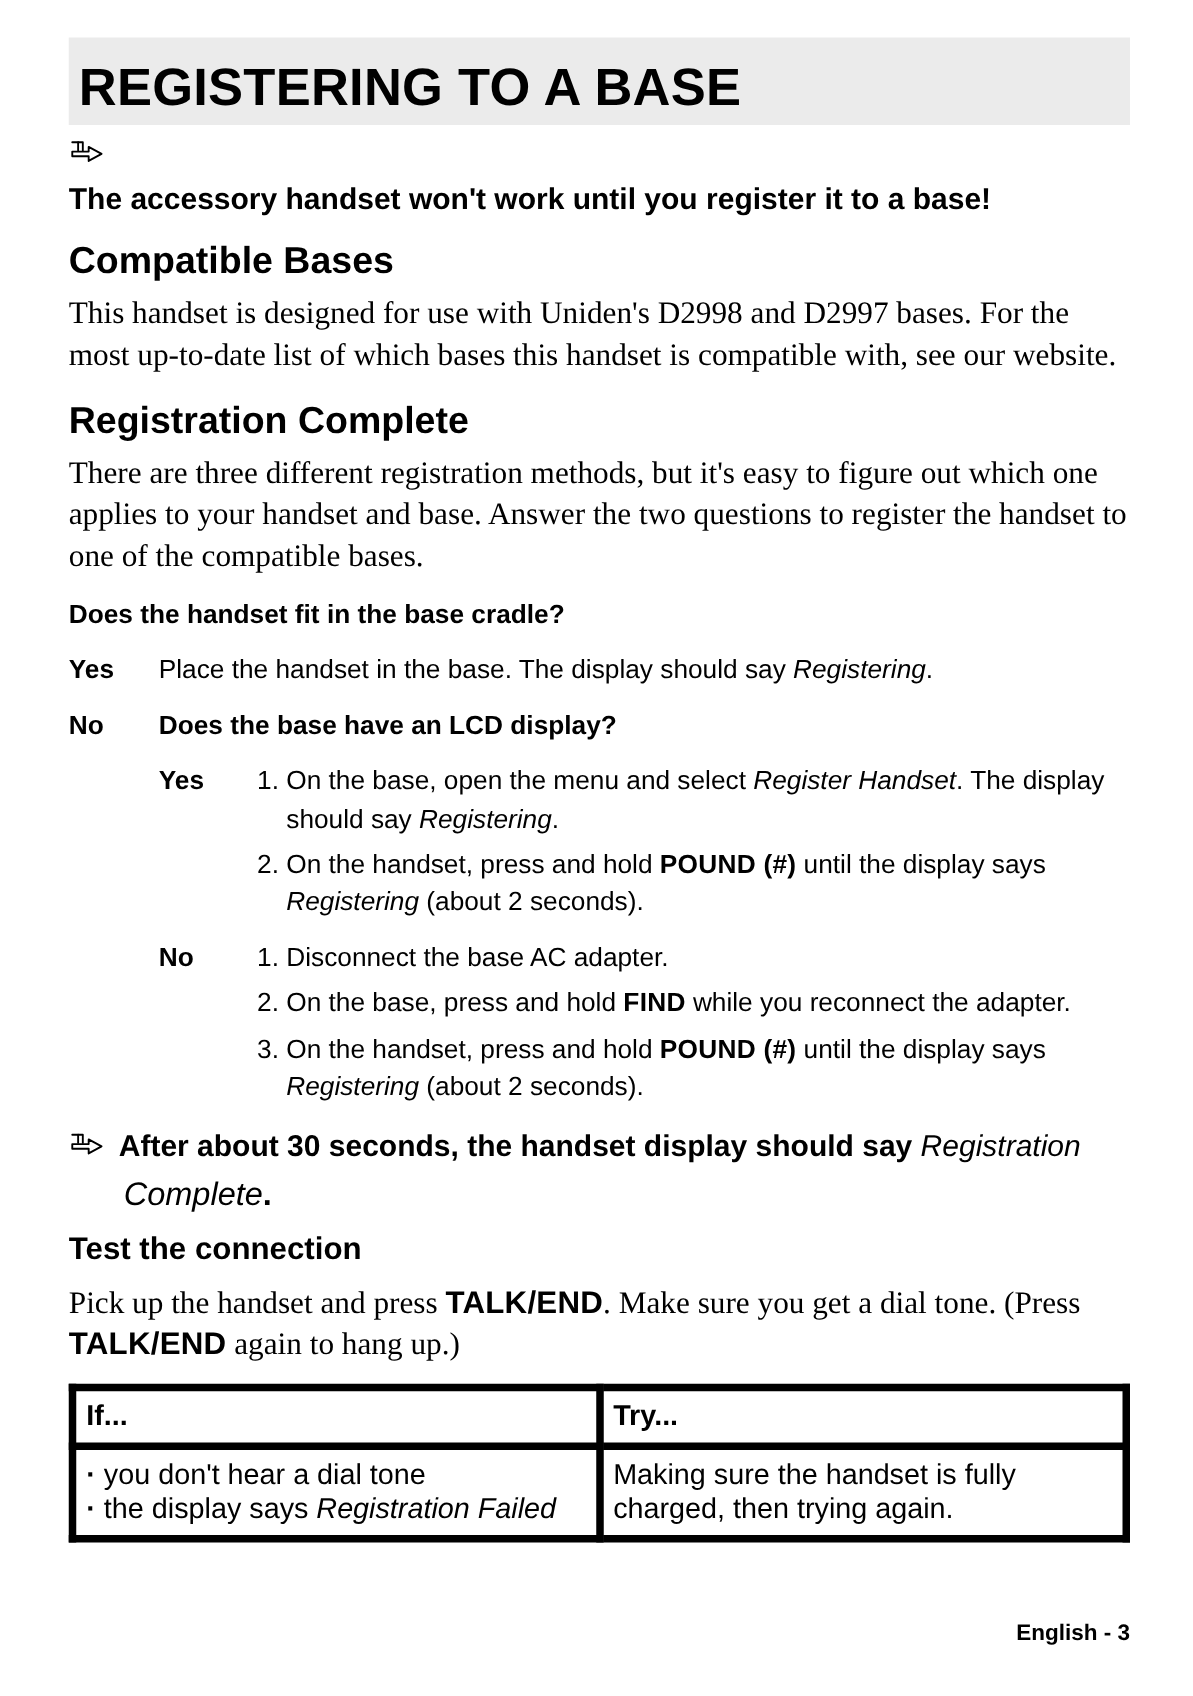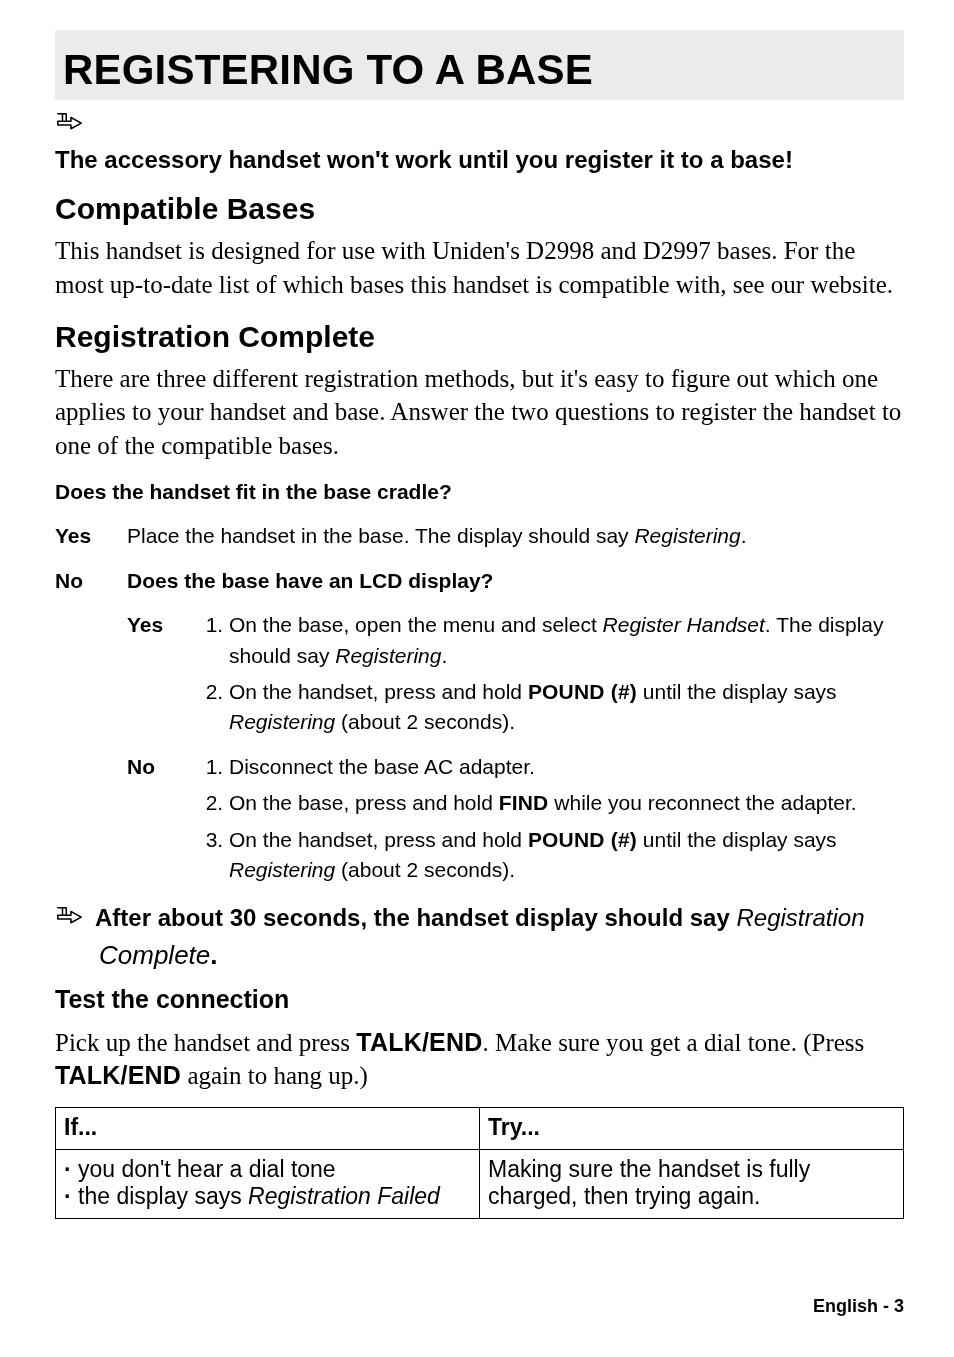--- a/index.html
+++ b/index.html
@@ -93,21 +93,21 @@
 
   
   table.try {
     border-collapse: collapse;
     width: 100%;
     font-size: 23px;
     margin-top: 6px;
     margin-bottom: 8px;
   }
   table.try th, table.try td {
-    border: 1px solid #000000;
+    border: 6px solid #000000;
     padding: 6px 8px 8px 8px;
     text-align: left;
     vertical-align: top;
   }
   table.try th { font-weight: 800; }
   .cell-list { margin:0; padding:0; list-style:none; }
   .cell-list li::before { content: "· "; font-weight: 700; }
 
   
   .footer {

